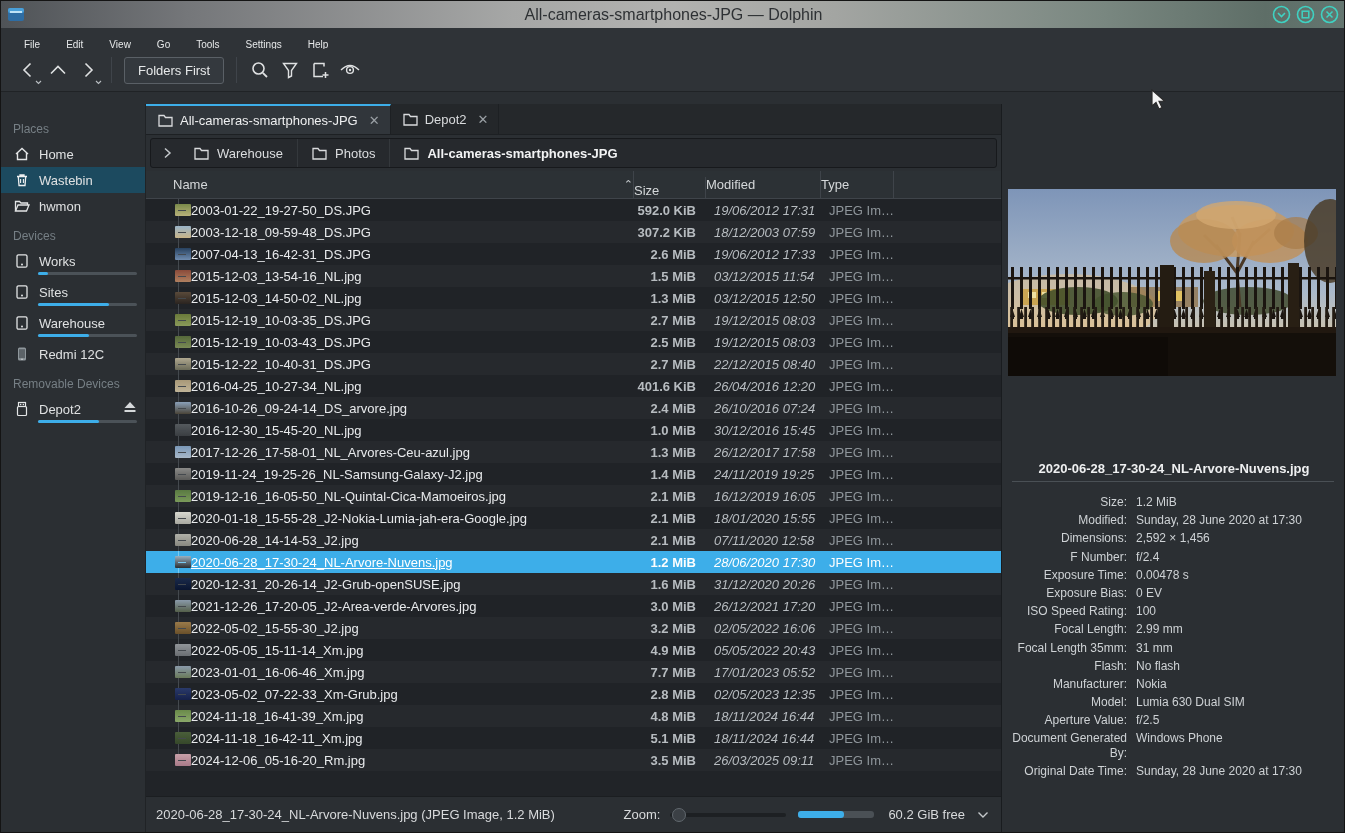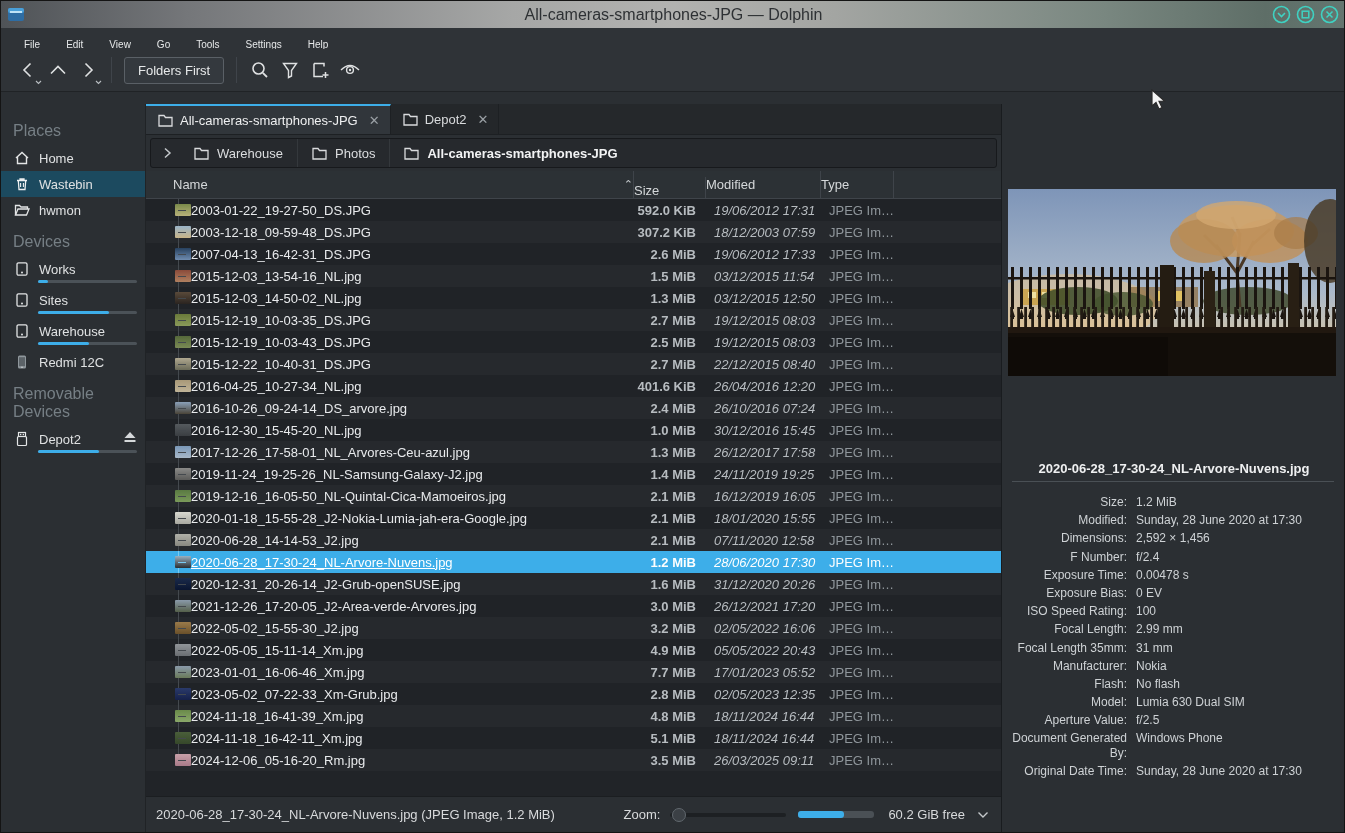--- a/index.html
+++ b/index.html
@@ -40,21 +40,21 @@
   .folders-first {
     border:1px solid #5a6066; background:#34393e; color:#e6e8e9; font-size:13px;
     border-radius:3px; padding:5px 13px; margin:0 4px;
   }
   
   .sidebar {
     position:absolute; left:0; top:103px; width:145px; bottom:0;
     background:#2b2f33; border-right:1px solid #202326; padding-top:8px;
     overflow:hidden;
   }
-  .side-section { color:#767f85; font-size:16px; padding:10px 0 5px 12px; }
+  .side-section { color:#767f85; font-size:12px; padding:10px 0 5px 12px; }
   .side-item {
     position:relative; height:26px; display:flex; align-items:center; gap:9px;
     padding-left:13px; font-size:13px; color:#dfe1e2;
   }
   .side-item.selected { background:#1c4a5f; }
   .side-item .si-icon { width:16px; height:16px; flex:0 0 16px; display:flex; }
   .side-item .si-label { white-space:nowrap; overflow:hidden; }
   .side-usage { position:relative; height:3px; margin:-2px 8px 4px 37px; background:#4b5258; border-radius:2px; }
   .side-usage .fill { position:absolute; left:0; top:0; bottom:0; background:#3daee9; border-radius:2px; }
   .eject { position:absolute; right:8px; top:5px; }
@@ -751,26 +751,26 @@
         </div>
         <div class="meta-row">
           <span class="meta-label">Focal Length:</span>
           <span class="meta-value">2.99 mm</span>
         </div>
         <div class="meta-row">
           <span class="meta-label">Focal Length 35mm:</span>
           <span class="meta-value">31 mm</span>
         </div>
         <div class="meta-row">
+          <span class="meta-label">Flash:</span>
+          <span class="meta-value">No flash</span>
+        </div>
+        <div class="meta-row">
           <span class="meta-label">Manufacturer:</span>
           <span class="meta-value">Nokia</span>
-        </div>
-        <div class="meta-row">
-          <span class="meta-label">Flash:</span>
-          <span class="meta-value">No flash</span>
         </div>
         <div class="meta-row">
           <span class="meta-label">Model:</span>
           <span class="meta-value">Lumia 630 Dual SIM</span>
         </div>
         <div class="meta-row">
           <span class="meta-label">Aperture Value:</span>
           <span class="meta-value">f/2.5</span>
         </div>
         <div class="meta-row">

